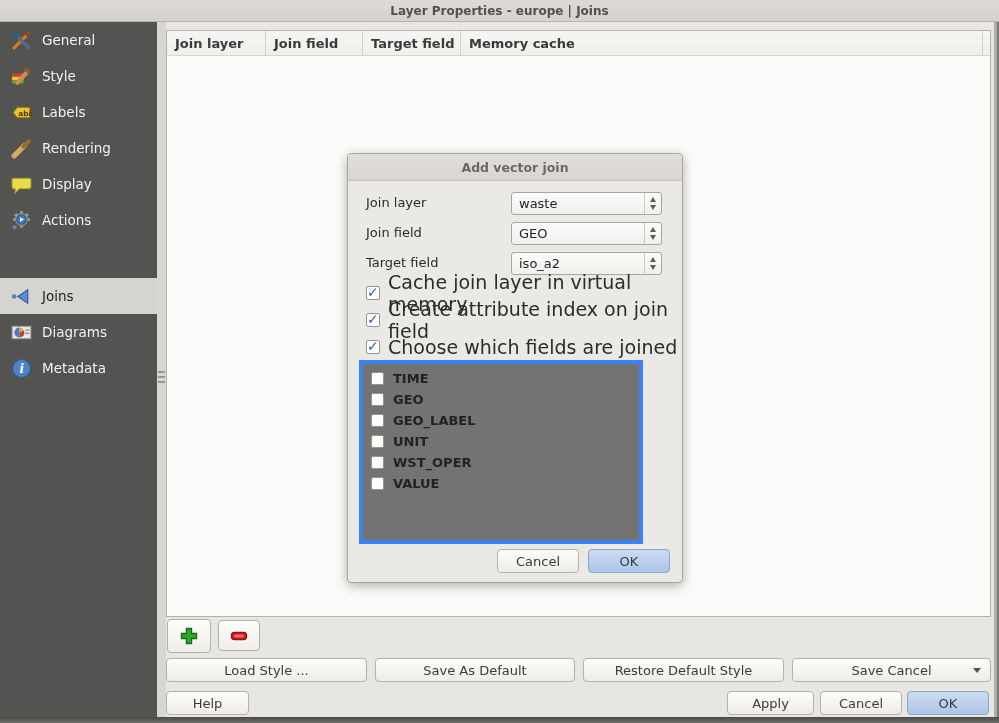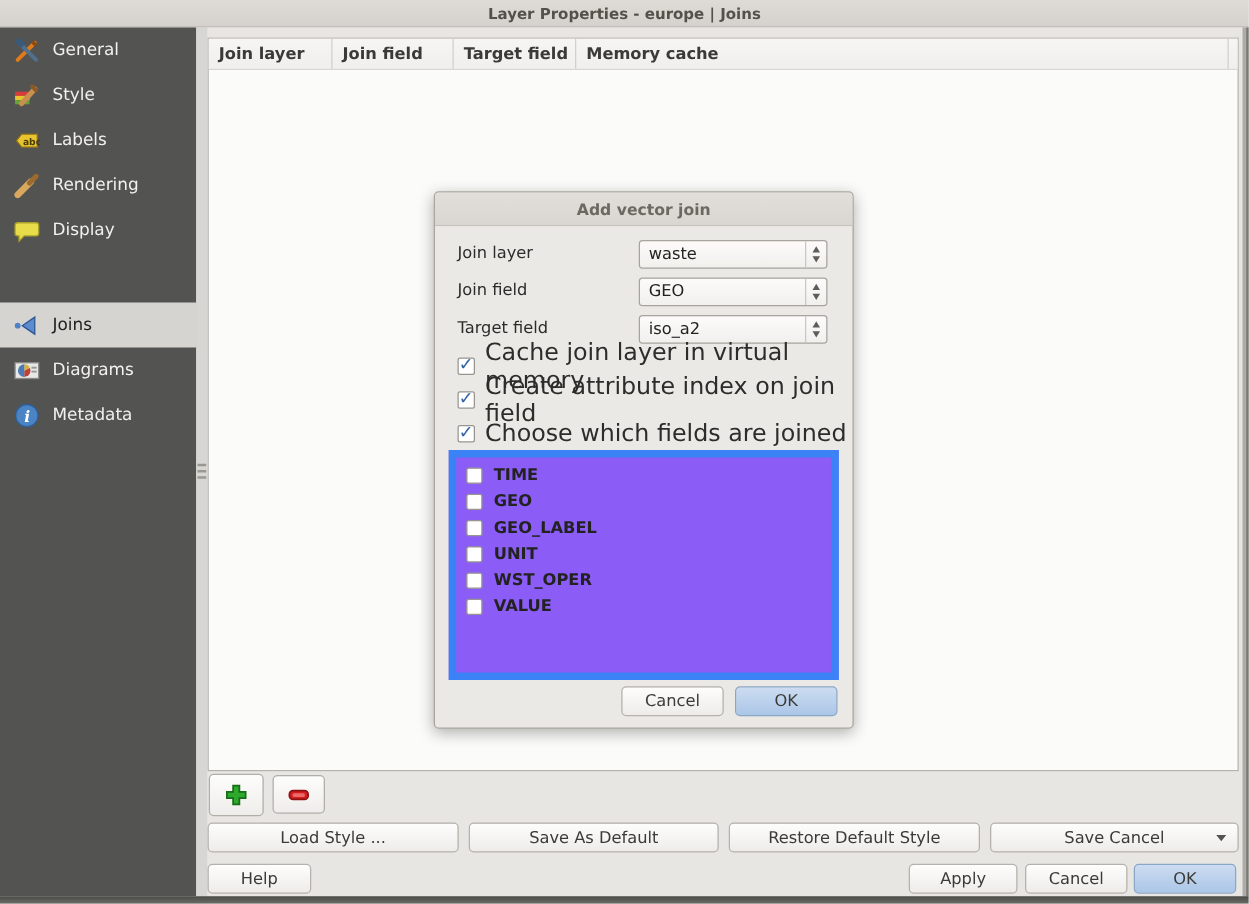--- a/index.html
+++ b/index.html
@@ -85,22 +85,22 @@
   .spin .dn { width:0; height:0; border-left:3.5px solid transparent; border-right:3.5px solid transparent;
     border-top:5px solid #5f5d59; }
 
   .chk-row { position:absolute; left:18px; height:18px; display:flex; align-items:center; gap:8px; }
   .cb { width:14px; height:14px; background:#fff; border:1px solid #98958f; border-radius:2px;
     position:relative; flex:0 0 auto; }
   .cb.checked::after { content:"\2713"; position:absolute; left:0px; top:-3px;
     font-size:14px; font-weight:bold; color:#3465a4; }
   .chk-label { font-size:19px; color:#2d2c2a; }
 
-  .field-list { position:absolute; left:11px; top:206px; width:312px; height:184px;
-    background:#8b5cf6; border:6px solid #3b82f6; padding-top:4px; }
+  .field-list { position:absolute; left:11px; top:206px; width:284px; height:184px;
+    background:#737373; border:4px solid #3b82f6; padding-top:4px; }
   .fl-item { display:flex; align-items:center; gap:9px; height:21px; padding-left:8px; }
   .fl-item .cb { width:13px; height:13px; }
   .fl-label { font-size:13px; font-weight:600; color:#222220; }
 
   .modal .btn { height:24px; }
   .m-cancel { left:149px; top:395px; width:82px; }
   .m-ok { left:240px; top:395px; width:82px; }
 </style>
 </head>
 <body>
@@ -159,20 +159,39 @@
 
   <div class="side-item">
     <span class="icn">
       <svg viewBox="0 0 20 20">
           <path d="M3 4 h14 a2 2 0 0 1 2 2 v6 a2 2 0 0 1 -2 2 h-9 l-4 4 v-4 h-1 a2 2 0 0 1 -2 -2 v-6 a2 2 0 0 1 2 -2 z" fill="#e8dc4a" stroke="#aaa02a" stroke-width="1"></path>
         </svg>
     </span>
     <span class="side-label">Display</span>
   </div>
 
+  <div class="side-item">
+    <span class="icn">
+      <svg viewBox="0 0 20 20">
+          <g fill="#9a9a98">
+            <circle cx="10" cy="9" r="6"></circle>
+            <rect x="8.7" y="1" width="2.6" height="4"></rect>
+            <rect x="8.7" y="13" width="2.6" height="4"></rect>
+            <rect x="2" y="7.7" width="4" height="2.6"></rect>
+            <rect x="14" y="7.7" width="4" height="2.6"></rect>
+            <rect x="3.5" y="3.5" width="3" height="3" transform="rotate(45 5 5)"></rect>
+            <rect x="13.5" y="3.5" width="3" height="3" transform="rotate(45 15 5)"></rect>
+          </g>
+          <circle cx="10" cy="9" r="4.5" fill="#3e7bbf" stroke="#26507f"></circle>
+          <path d="M8.6 6.8 L12.4 9 L8.6 11.2 Z" fill="#ffffff"></path>
+          <circle cx="3.5" cy="16.5" r="2" fill="#6a86a8"></circle>
+        </svg>
+    </span>
+    <span class="side-label">Actions</span>
+  </div>
 
   <div class="side-item selected">
     <span class="icn">
       <svg viewBox="0 0 20 20">
           <circle cx="3" cy="10" r="2.2" fill="#4f81c7"></circle>
           <path d="M16 3.5 L6.5 10 L16 16.5 Z" fill="#5d8bd0" stroke="#2d5a94" stroke-width="1"></path>
         </svg>
     </span>
     <span class="side-label">Joins</span>
   </div>

